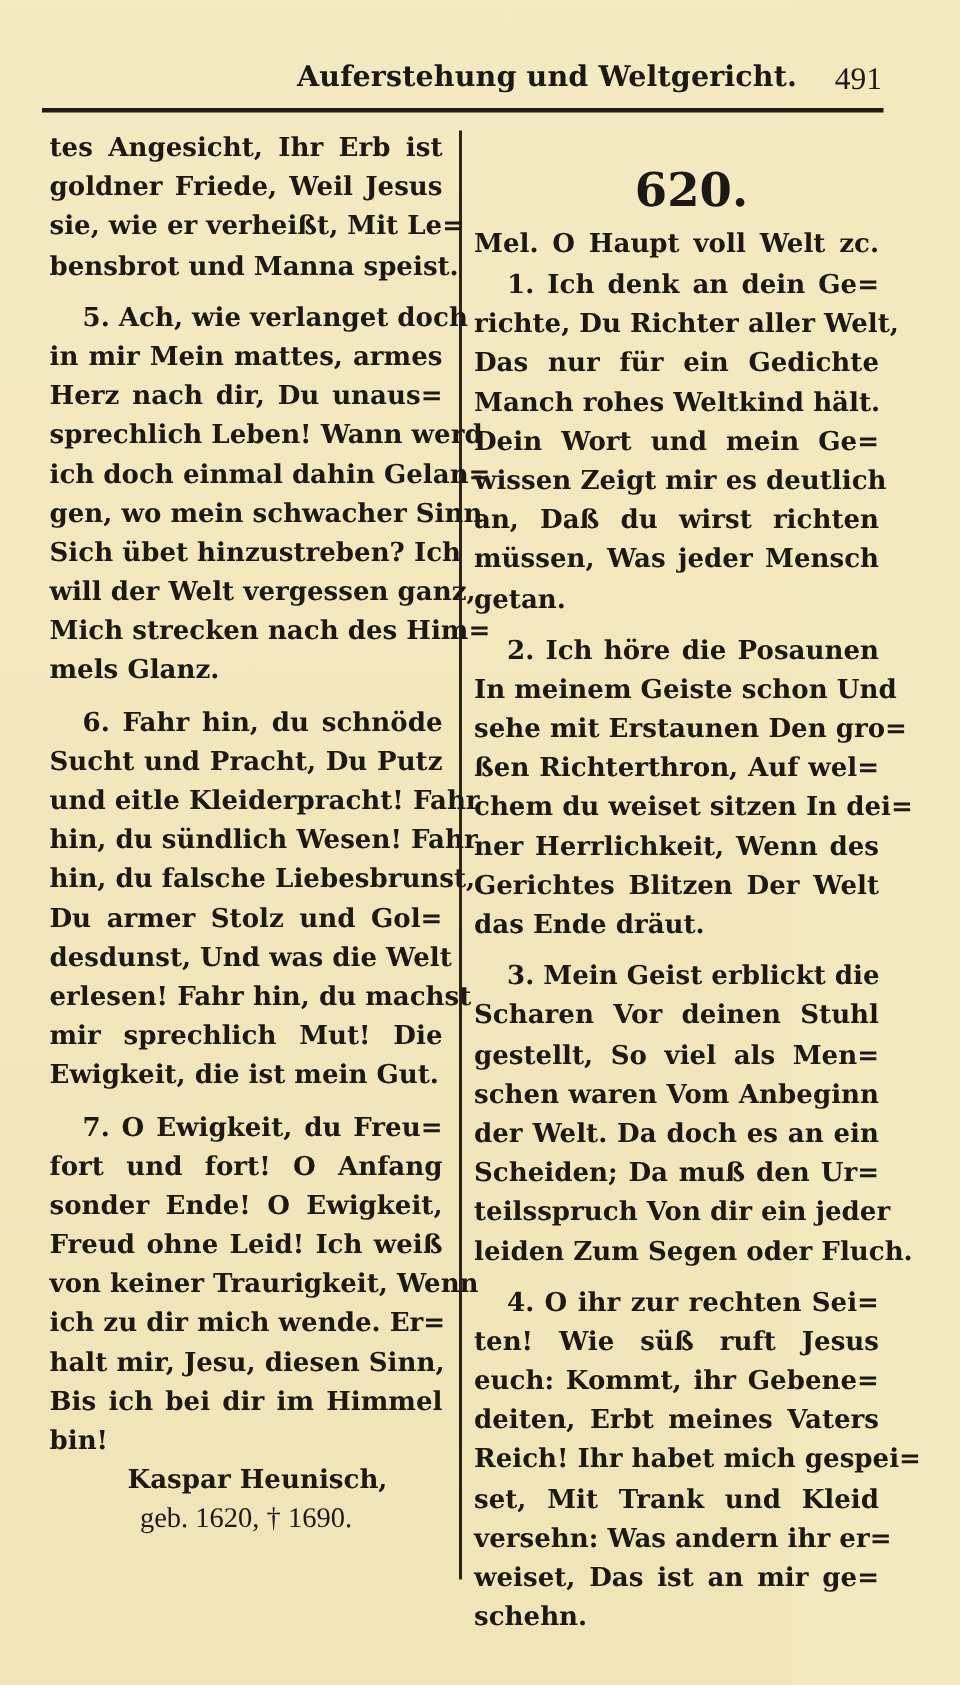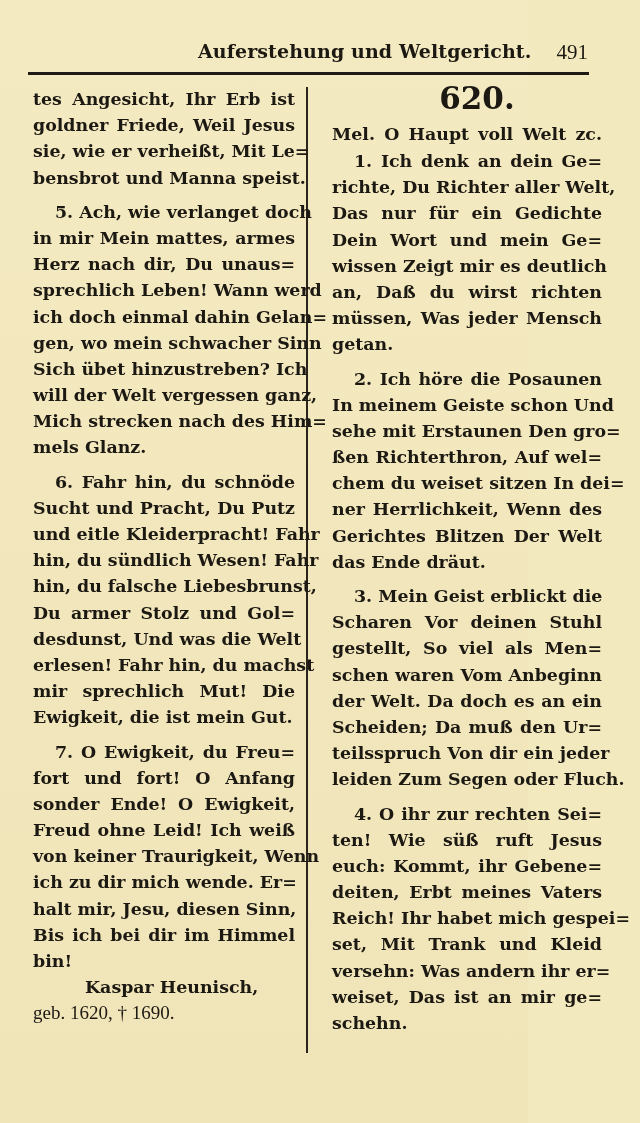--- a/index.html
+++ b/index.html
@@ -69,22 +69,23 @@
       font-family: "DejaVu Serif", serif;
       font-weight: bold;
       font-size: 17.4px;
       line-height: 26.2px;
     }
     .col-left {
       left: 33px;
       width: 262px;
     }
     .col-right {
-      left: 332px;
+      left: 316px;
       width: 270px;
+      margin-top: 29px;
     }
     .line {
       display: block;
       white-space: nowrap;
       text-align: justify;
       text-align-last: justify;
       height: 26.2px;
     }
     .line.last {
       text-align-last: left;
@@ -118,21 +119,21 @@
     }
     .attribution {
       display: block;
       white-space: nowrap;
       height: 26.2px;
     }
     .attr-name {
       padding-left: 52px;
     }
     .attr-dates {
-      text-align: left;
+      text-align: center;
       font-family: "Liberation Serif", serif;
       font-weight: normal;
       font-size: 19px;
     }
   </style>
 </head>
 <body>
 
 <div class="page">
 
@@ -200,20 +201,21 @@
   </div>
 
   <div class="col col-right">
     <span class="hymn-number">620.</span>
     <span class="melody">Mel. O Haupt voll Welt zc.</span>
 
     <div>
       <span class="line indent">1. Ich denk an dein Ge=</span>
       <span class="line">richte, Du Richter aller Welt,</span>
       <span class="line">Das nur für ein Gedichte</span>
+      <span class="line">Manch rohes Weltkind hält.</span>
       <span class="line">Dein Wort und mein Ge=</span>
       <span class="line">wissen Zeigt mir es deutlich</span>
       <span class="line">an, Daß du wirst richten</span>
       <span class="line">müssen, Was jeder Mensch</span>
       <span class="line last">getan.</span>
     </div>
     <div class="verse-gap"></div>
 
     <div>
       <span class="line indent">2. Ich höre die Posaunen</span>

